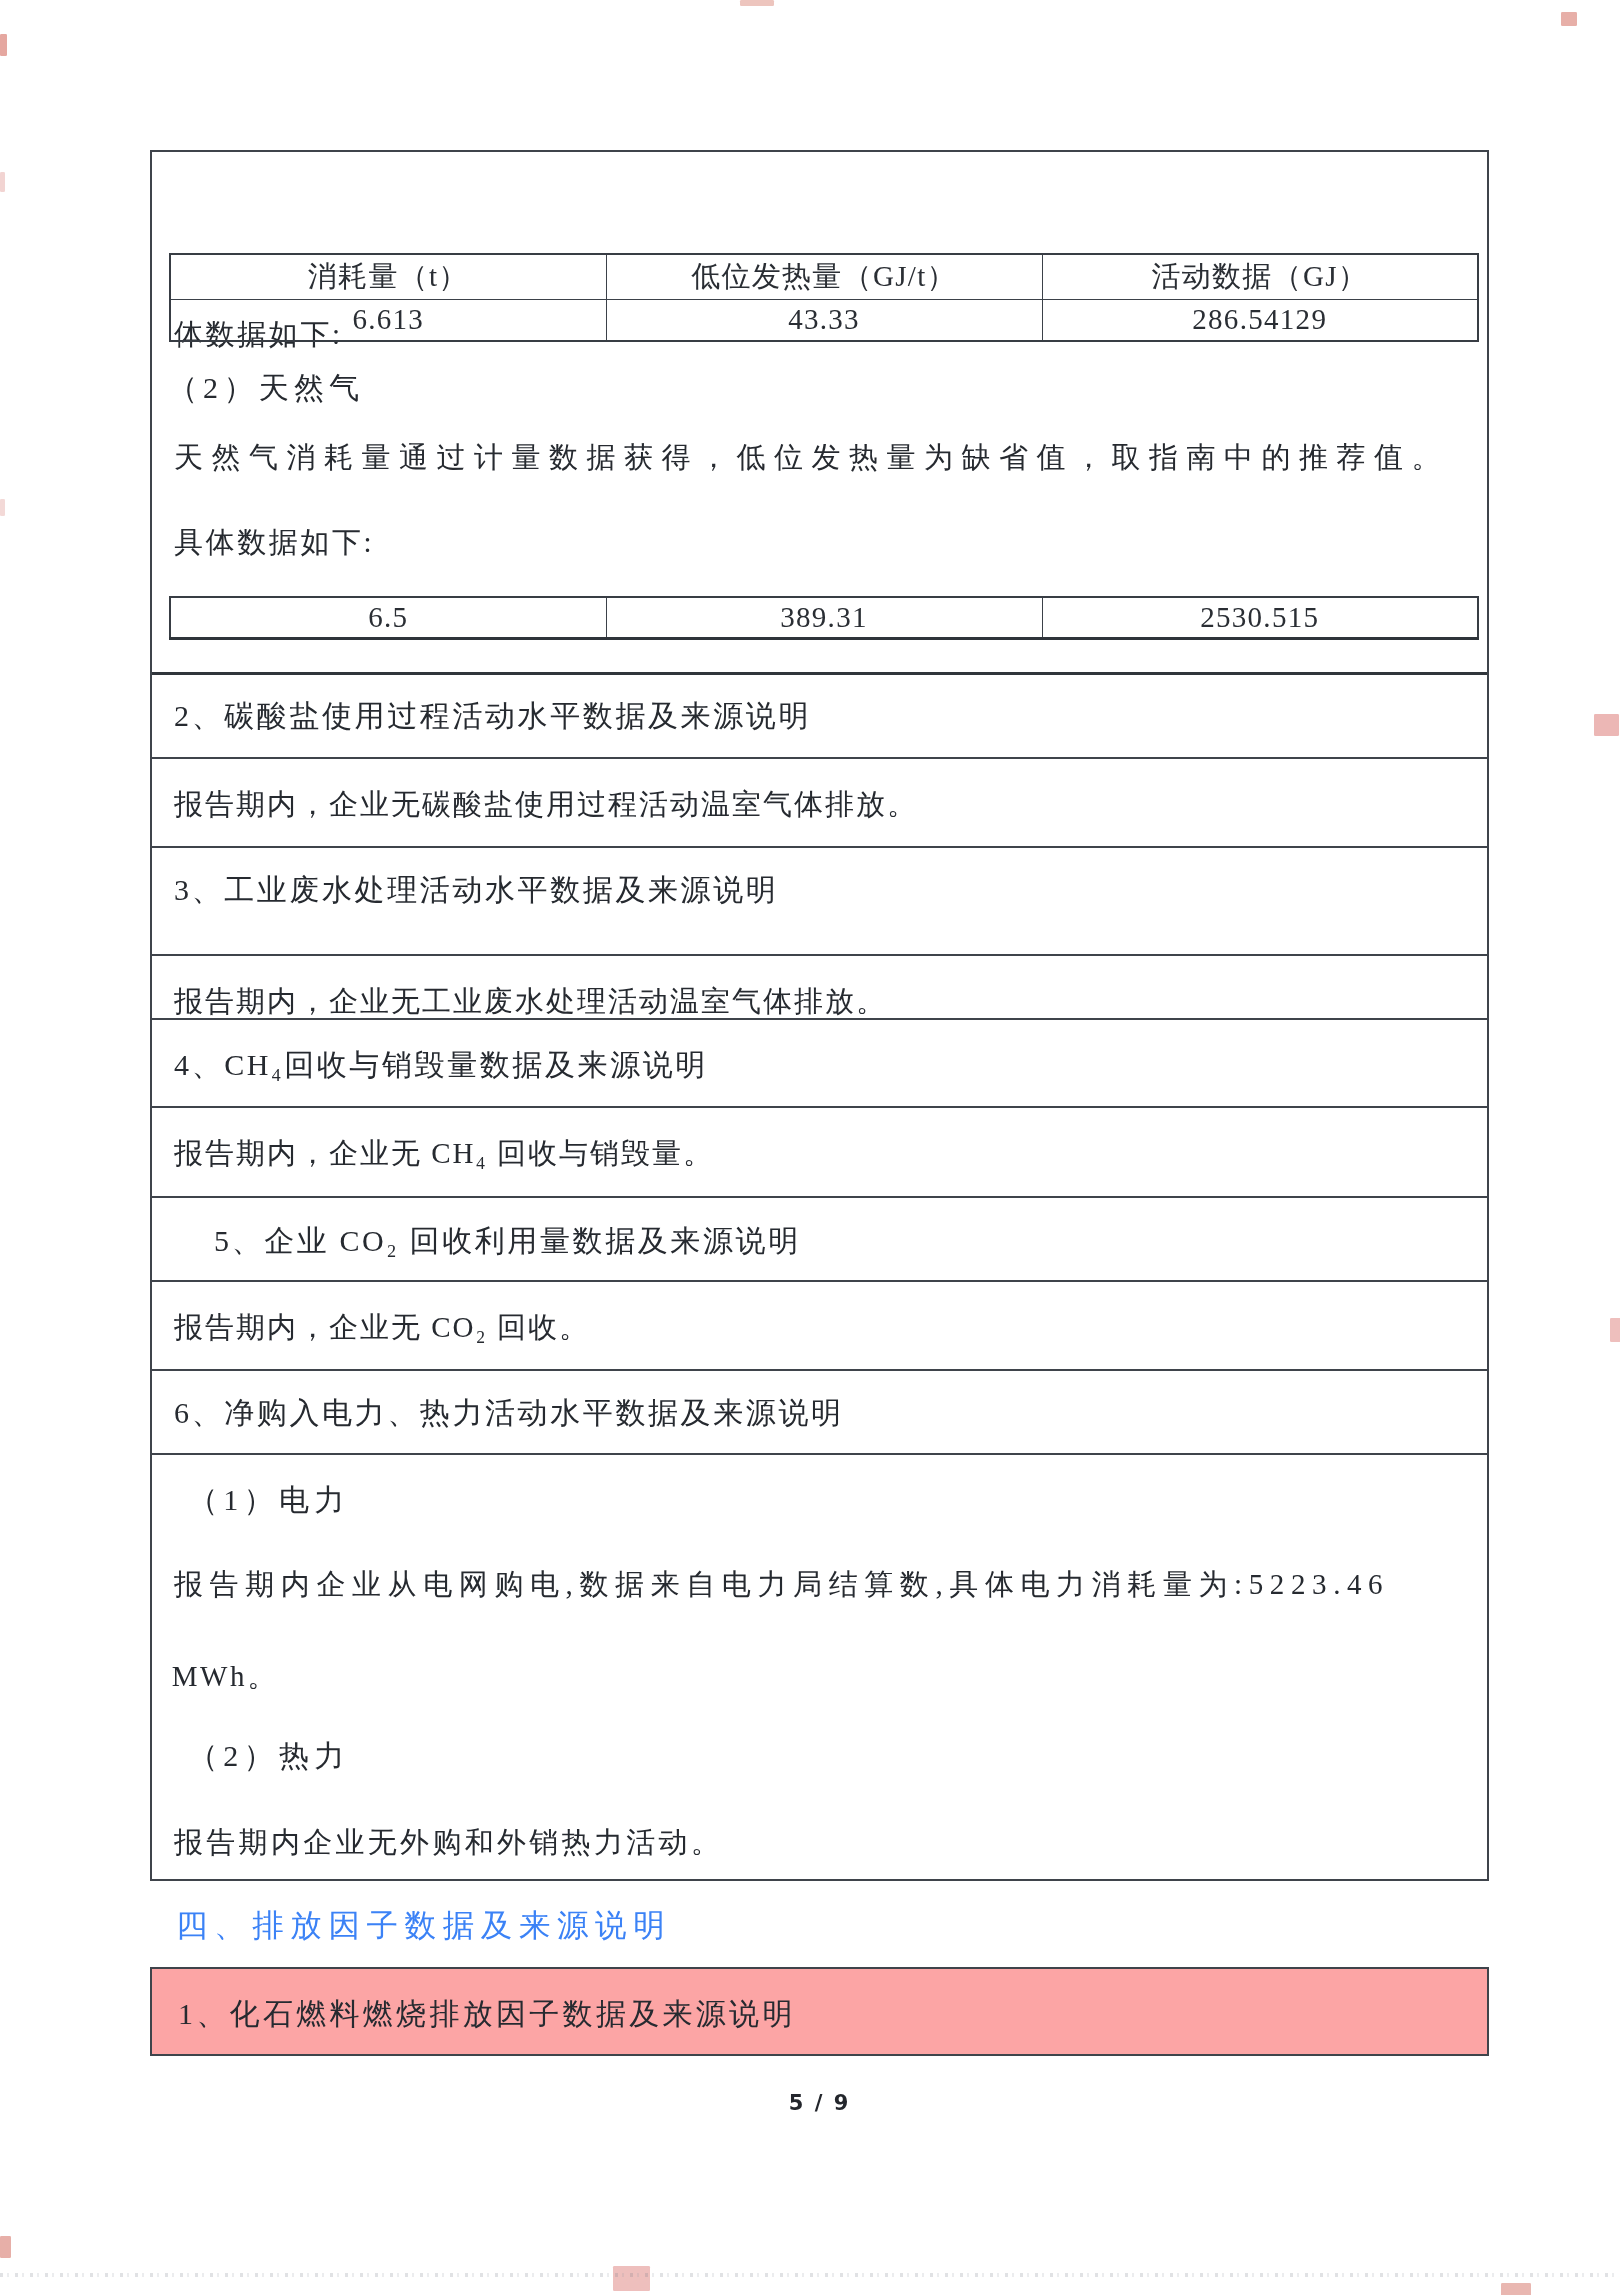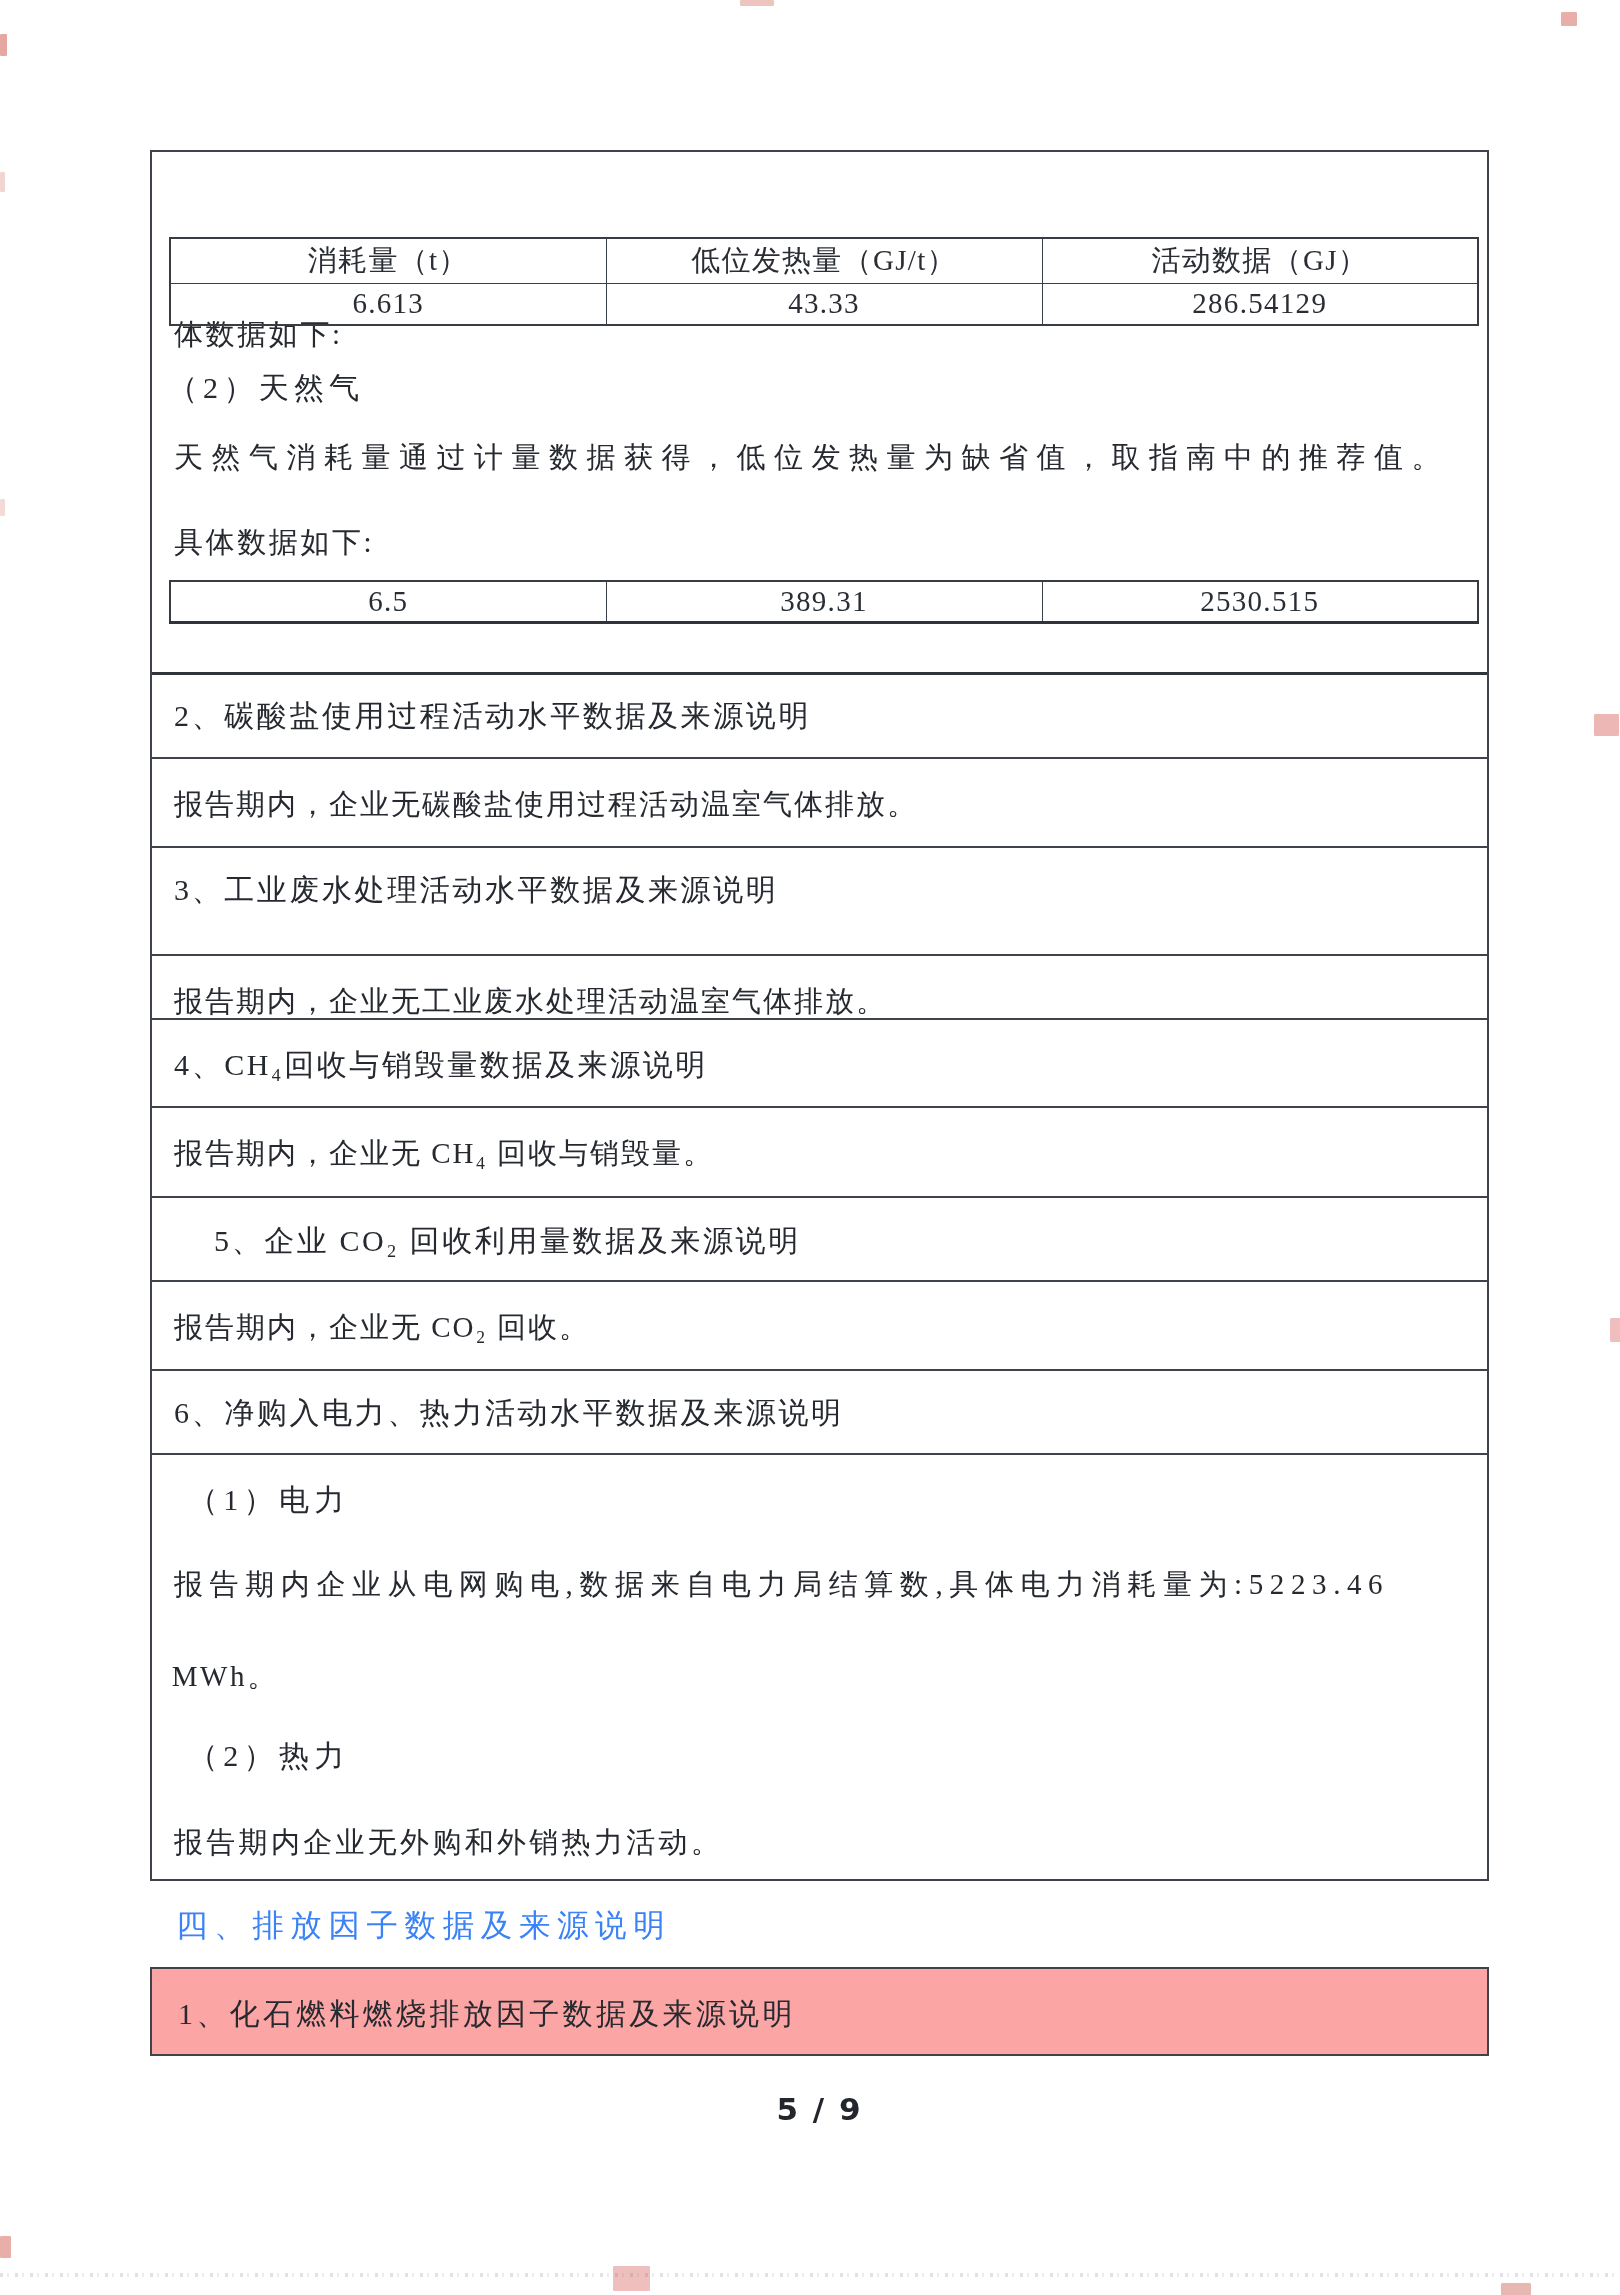--- a/index.html
+++ b/index.html
@@ -28,20 +28,21 @@
   }
   .para {
     font-size:29px; white-space:nowrap; line-height:38px;
   }
 
   
   table.data-table {
     position:absolute; left:17px; width:1310px;
     border-collapse:collapse; table-layout:fixed;
     border:2px solid #383d44;
+    margin-top:16px;
   }
   table.data-table td {
     border:1.3px solid #3b4149;
     text-align:center; vertical-align:middle;
     font-size:29px; letter-spacing:1.3px;
     color:#2a2e34;
   }
   #coal-table { top:85px; }
   #coal-table tr.hdr td { height:45px; }
   #coal-table tr.val td { height:42px; }
@@ -77,21 +78,21 @@
     left:150px; top:1967px; width:1339px; height:89px;
     border:2px solid #3f444b; background:#fca5a5;
   }
   .factor-box .sec-heading { top:25px; left:26px; letter-spacing:3.3px; }
 
   
   .page-number {
     left:150px; top:2091px; width:1339px;
     text-align:center;
     font-family:"DejaVu Sans","Liberation Sans",sans-serif;
-    font-weight:600; font-size:31px; letter-spacing:2px;
+    font-weight:600; font-size:21px; letter-spacing:2px;
     color:#23262c;
   }
 
   
   #artifact-layer { left:0; top:0; width:100%; height:100%; pointer-events:none; }
   .scan-artifact { position:absolute; border-radius:1.3px; }
   .scan-noise-strip {
     left:0; top:2273px; width:1621px; height:3.9px;
     background:repeating-linear-gradient(90deg,
       rgba(110,116,128,0.38) 0 2.6px, rgba(255,255,255,0) 2.6px 7.2px,

